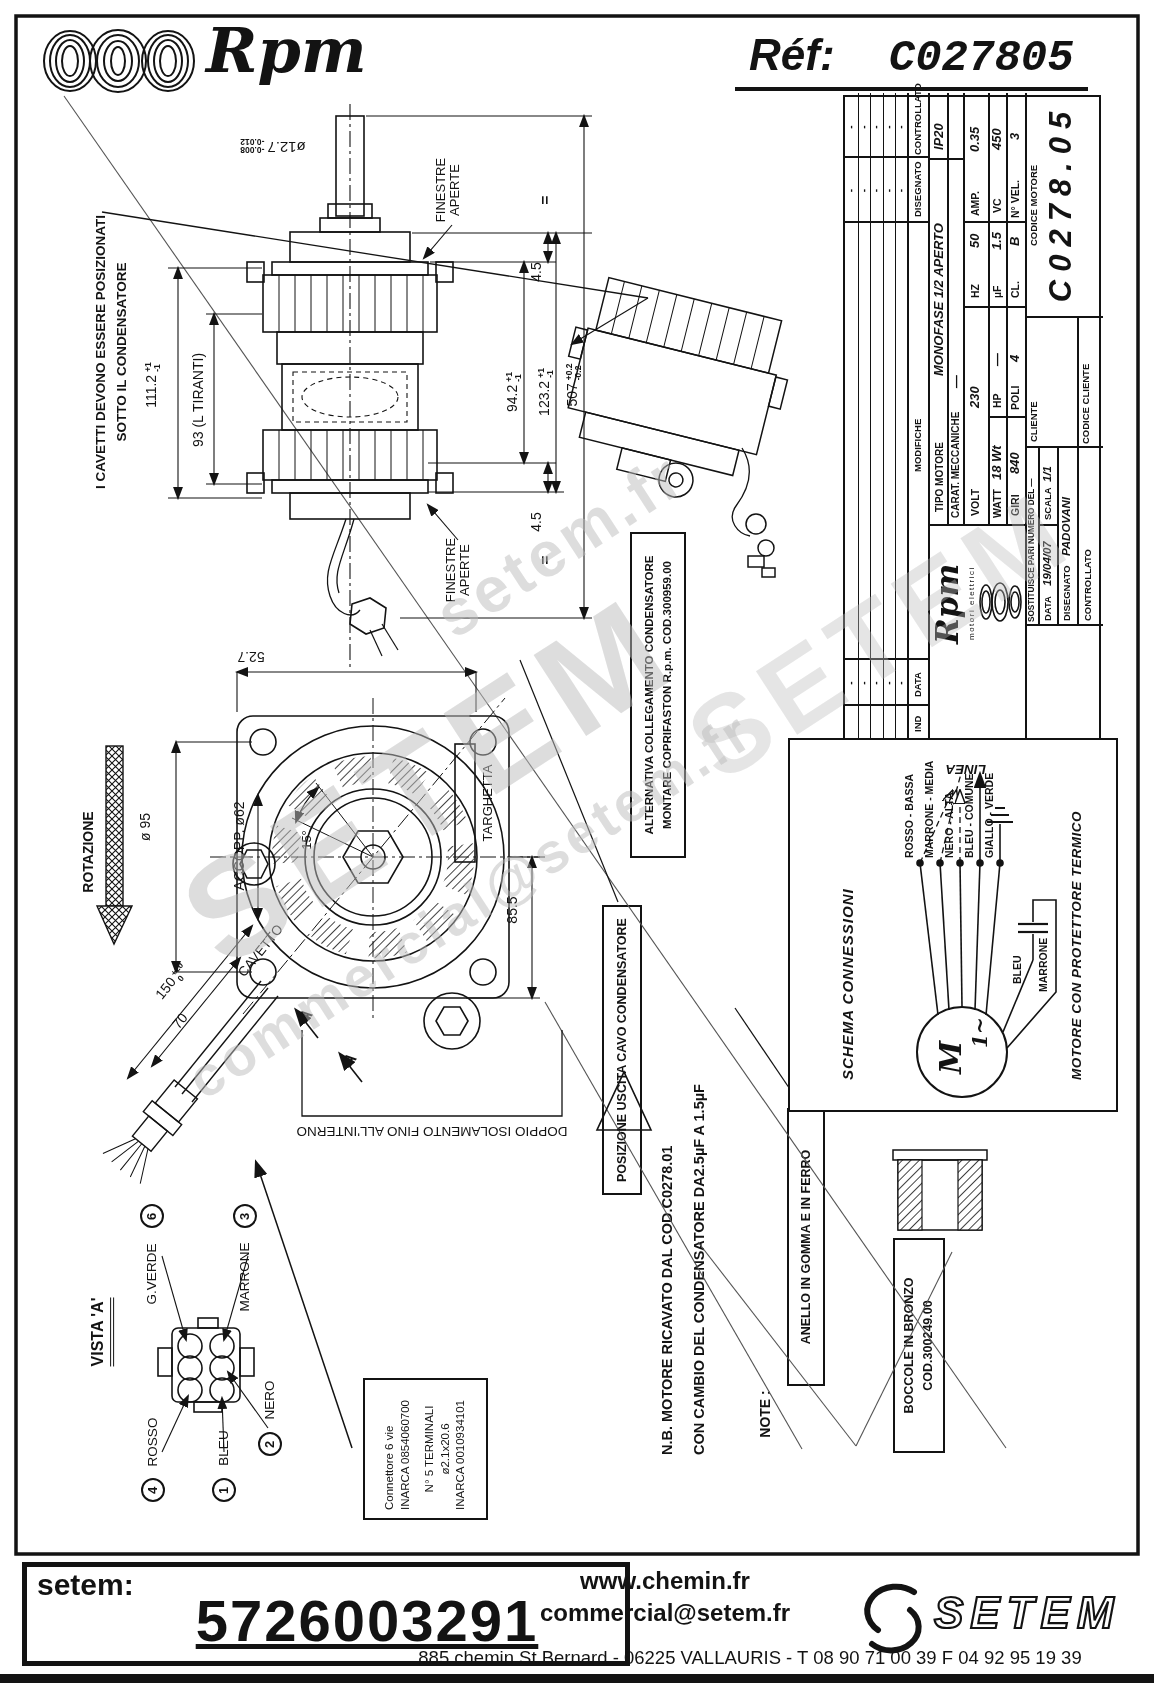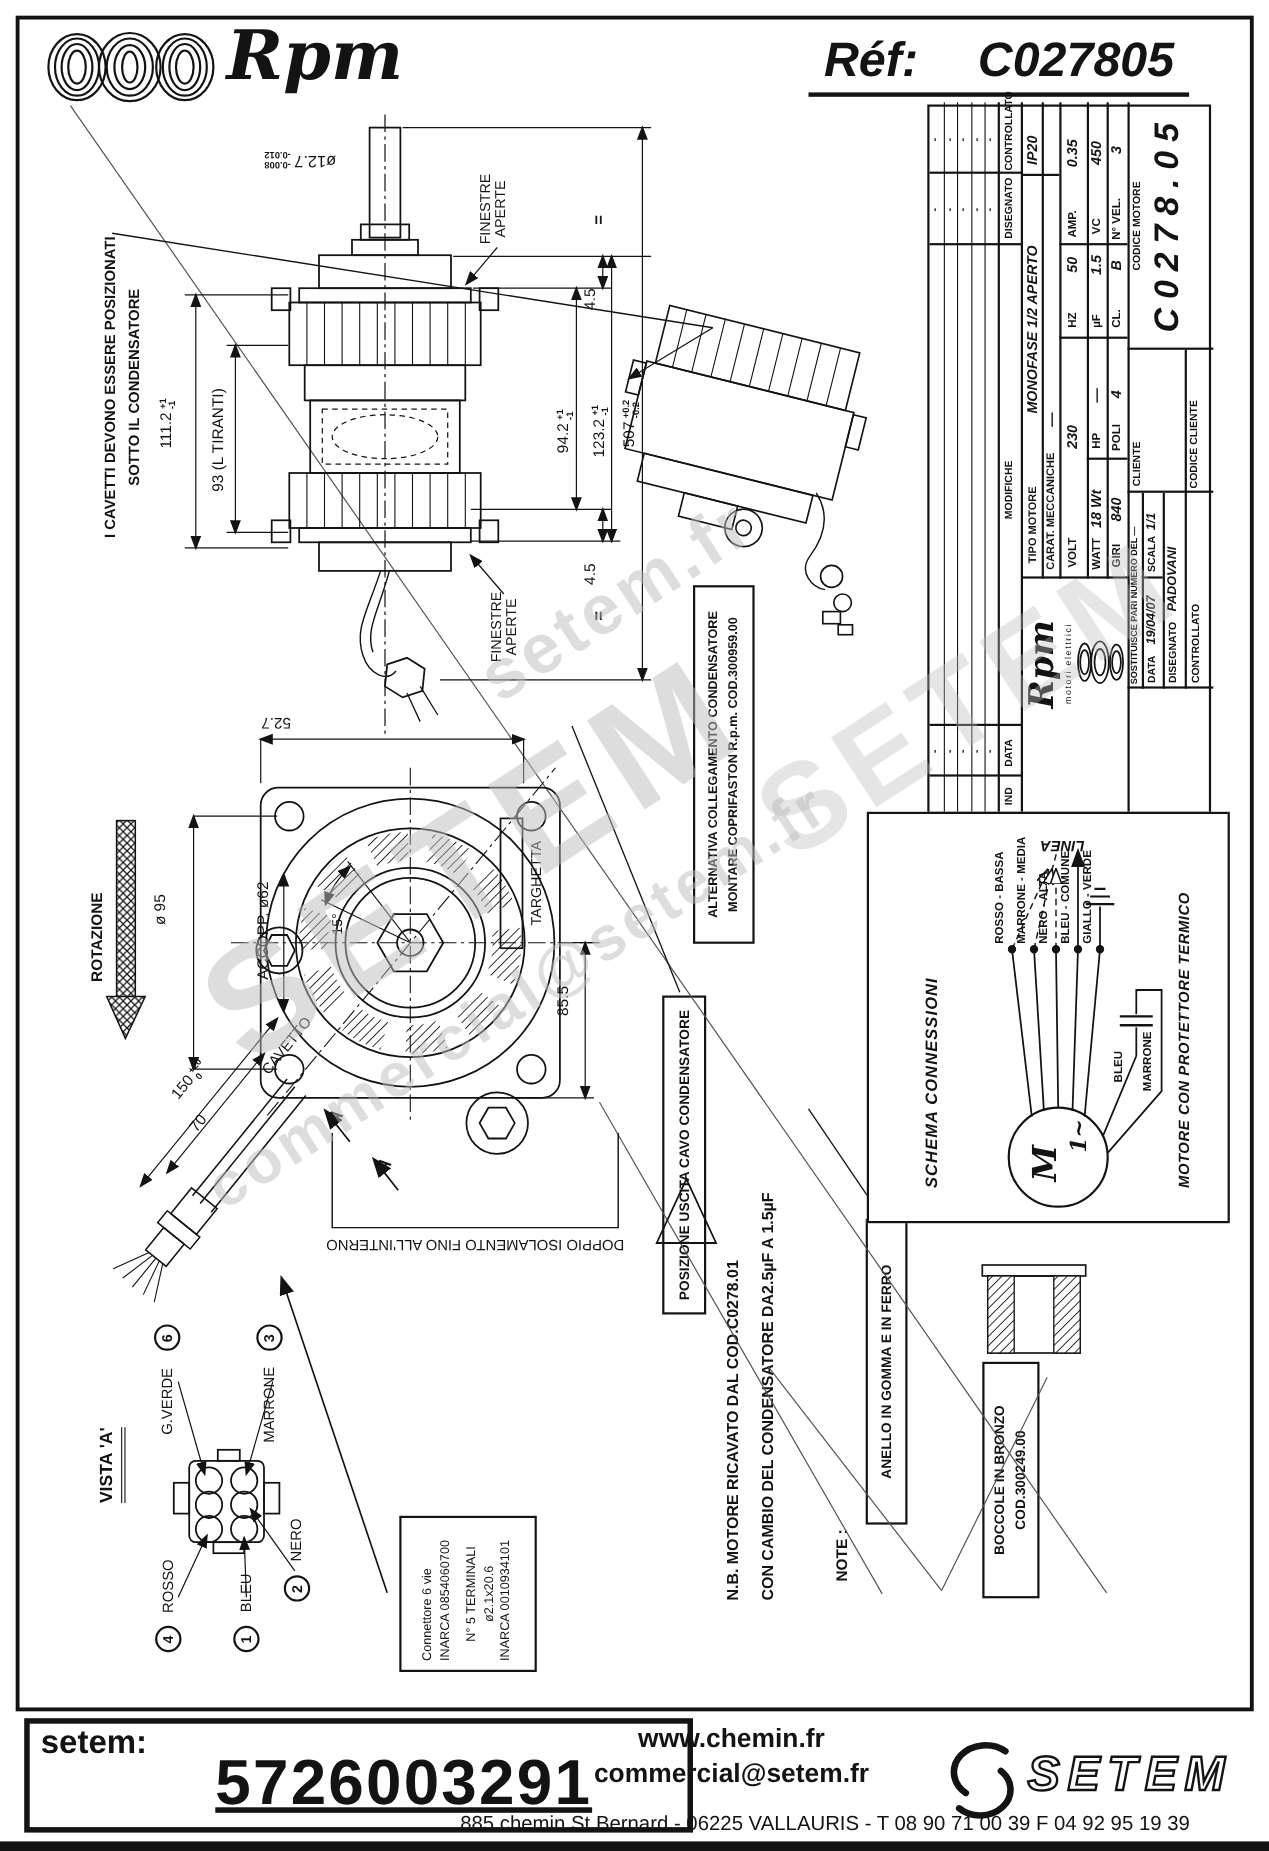--- a/index.html
+++ b/index.html
@@ -245,21 +245,21 @@
         <ellipse cx="82" cy="33" rx="7" ry="14"></ellipse>
       <ellipse cx="132" cy="33" rx="26" ry="30"></ellipse>
         <ellipse cx="132" cy="33" rx="20" ry="26"></ellipse>
         <ellipse cx="132" cy="33" rx="14" ry="21"></ellipse>
         <ellipse cx="132" cy="33" rx="8" ry="15"></ellipse>
     </g>
   </svg>
   <div class="lb b i" style="left:206px;top:18px;font-size:62px;font-family:'DejaVu Serif',serif;">Rpm</div>
   <div class="lb b i" style="left:735px;top:32px;font-size:44px;border-bottom:4px solid #131313;padding:0 14px 6px 14px;">
     <span>Réf:</span>
-    <span style="margin-left:42px;">C027805</span>
+    <span style="margin-left:42px;font-family:Liberation Mono, monospace;">C027805</span>
   </div>
 </div>
 
 <div class="lb vr b" style="left:101px;top:352px;font-size:13.5px;">I CAVETTI DEVONO ESSERE POSIZIONATI</div>
 <div class="lb vr b" style="left:122px;top:352px;font-size:13.5px;">SOTTO IL CONDENSATORE</div>
 
 <div class="lb r180" style="left:273px;top:146px;font-size:15px;">
   <span>ø12.7</span><span class="tol">
       <i>-0.008</i>
       <i>-0.012</i>

